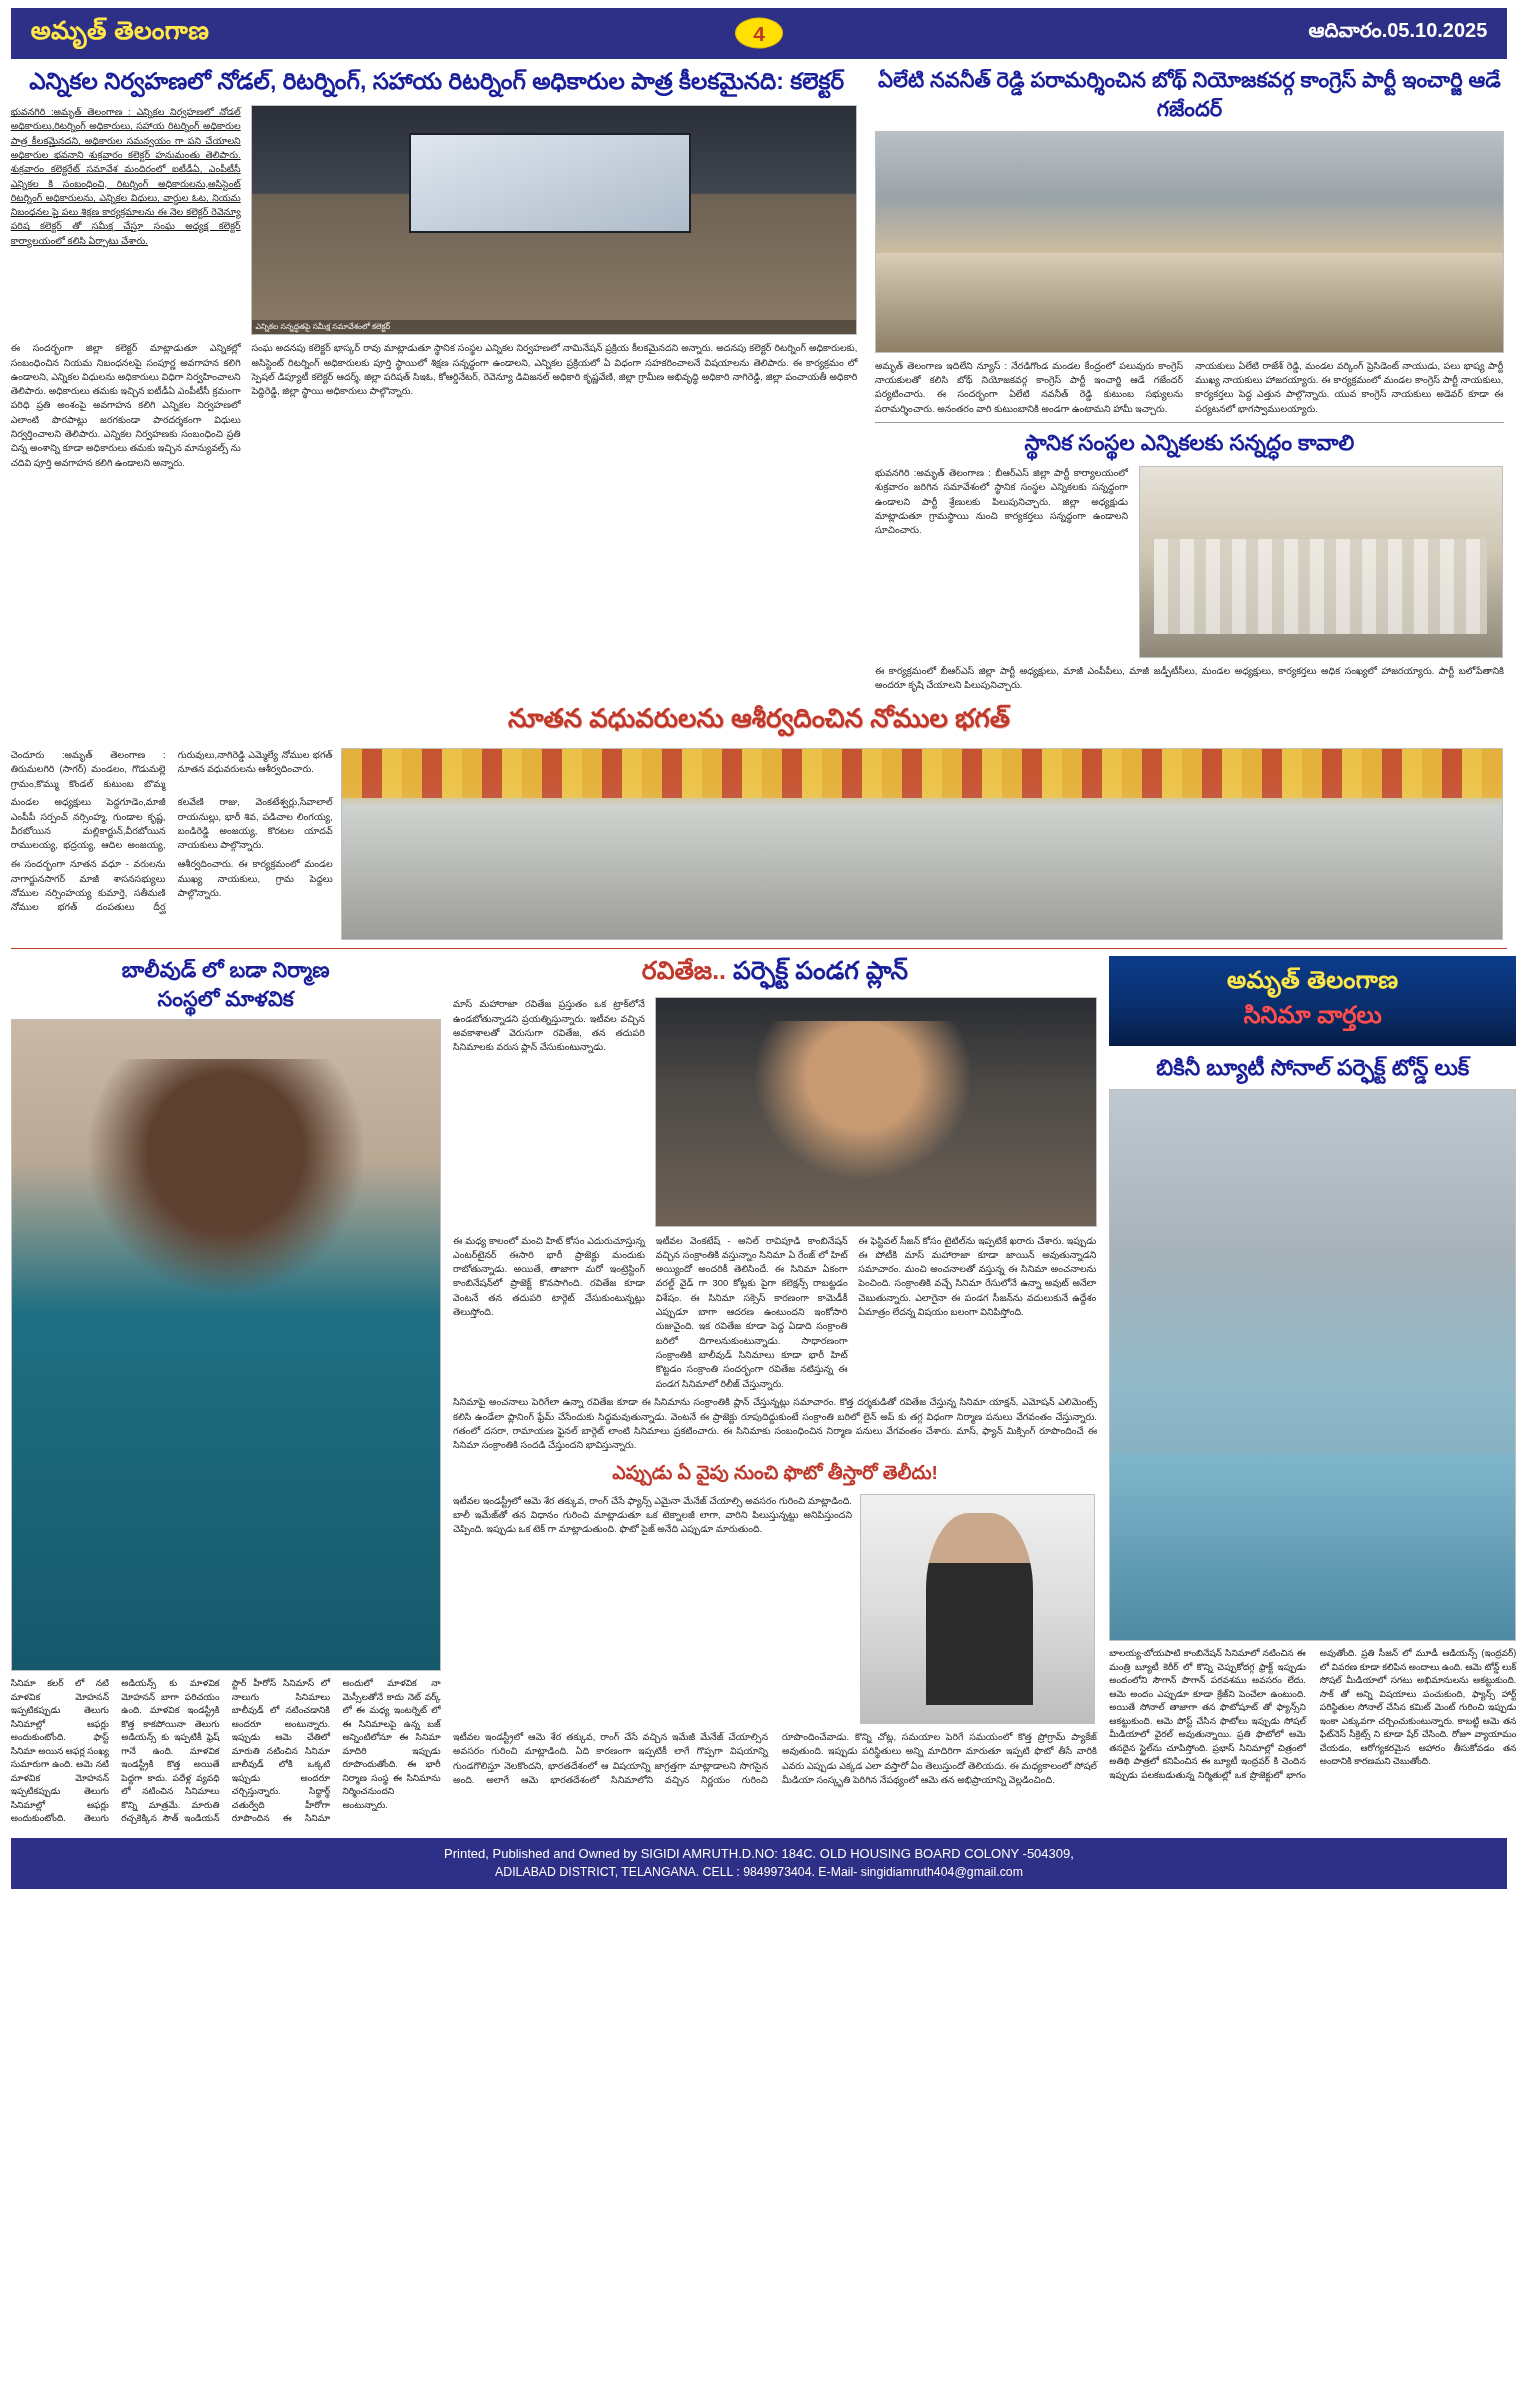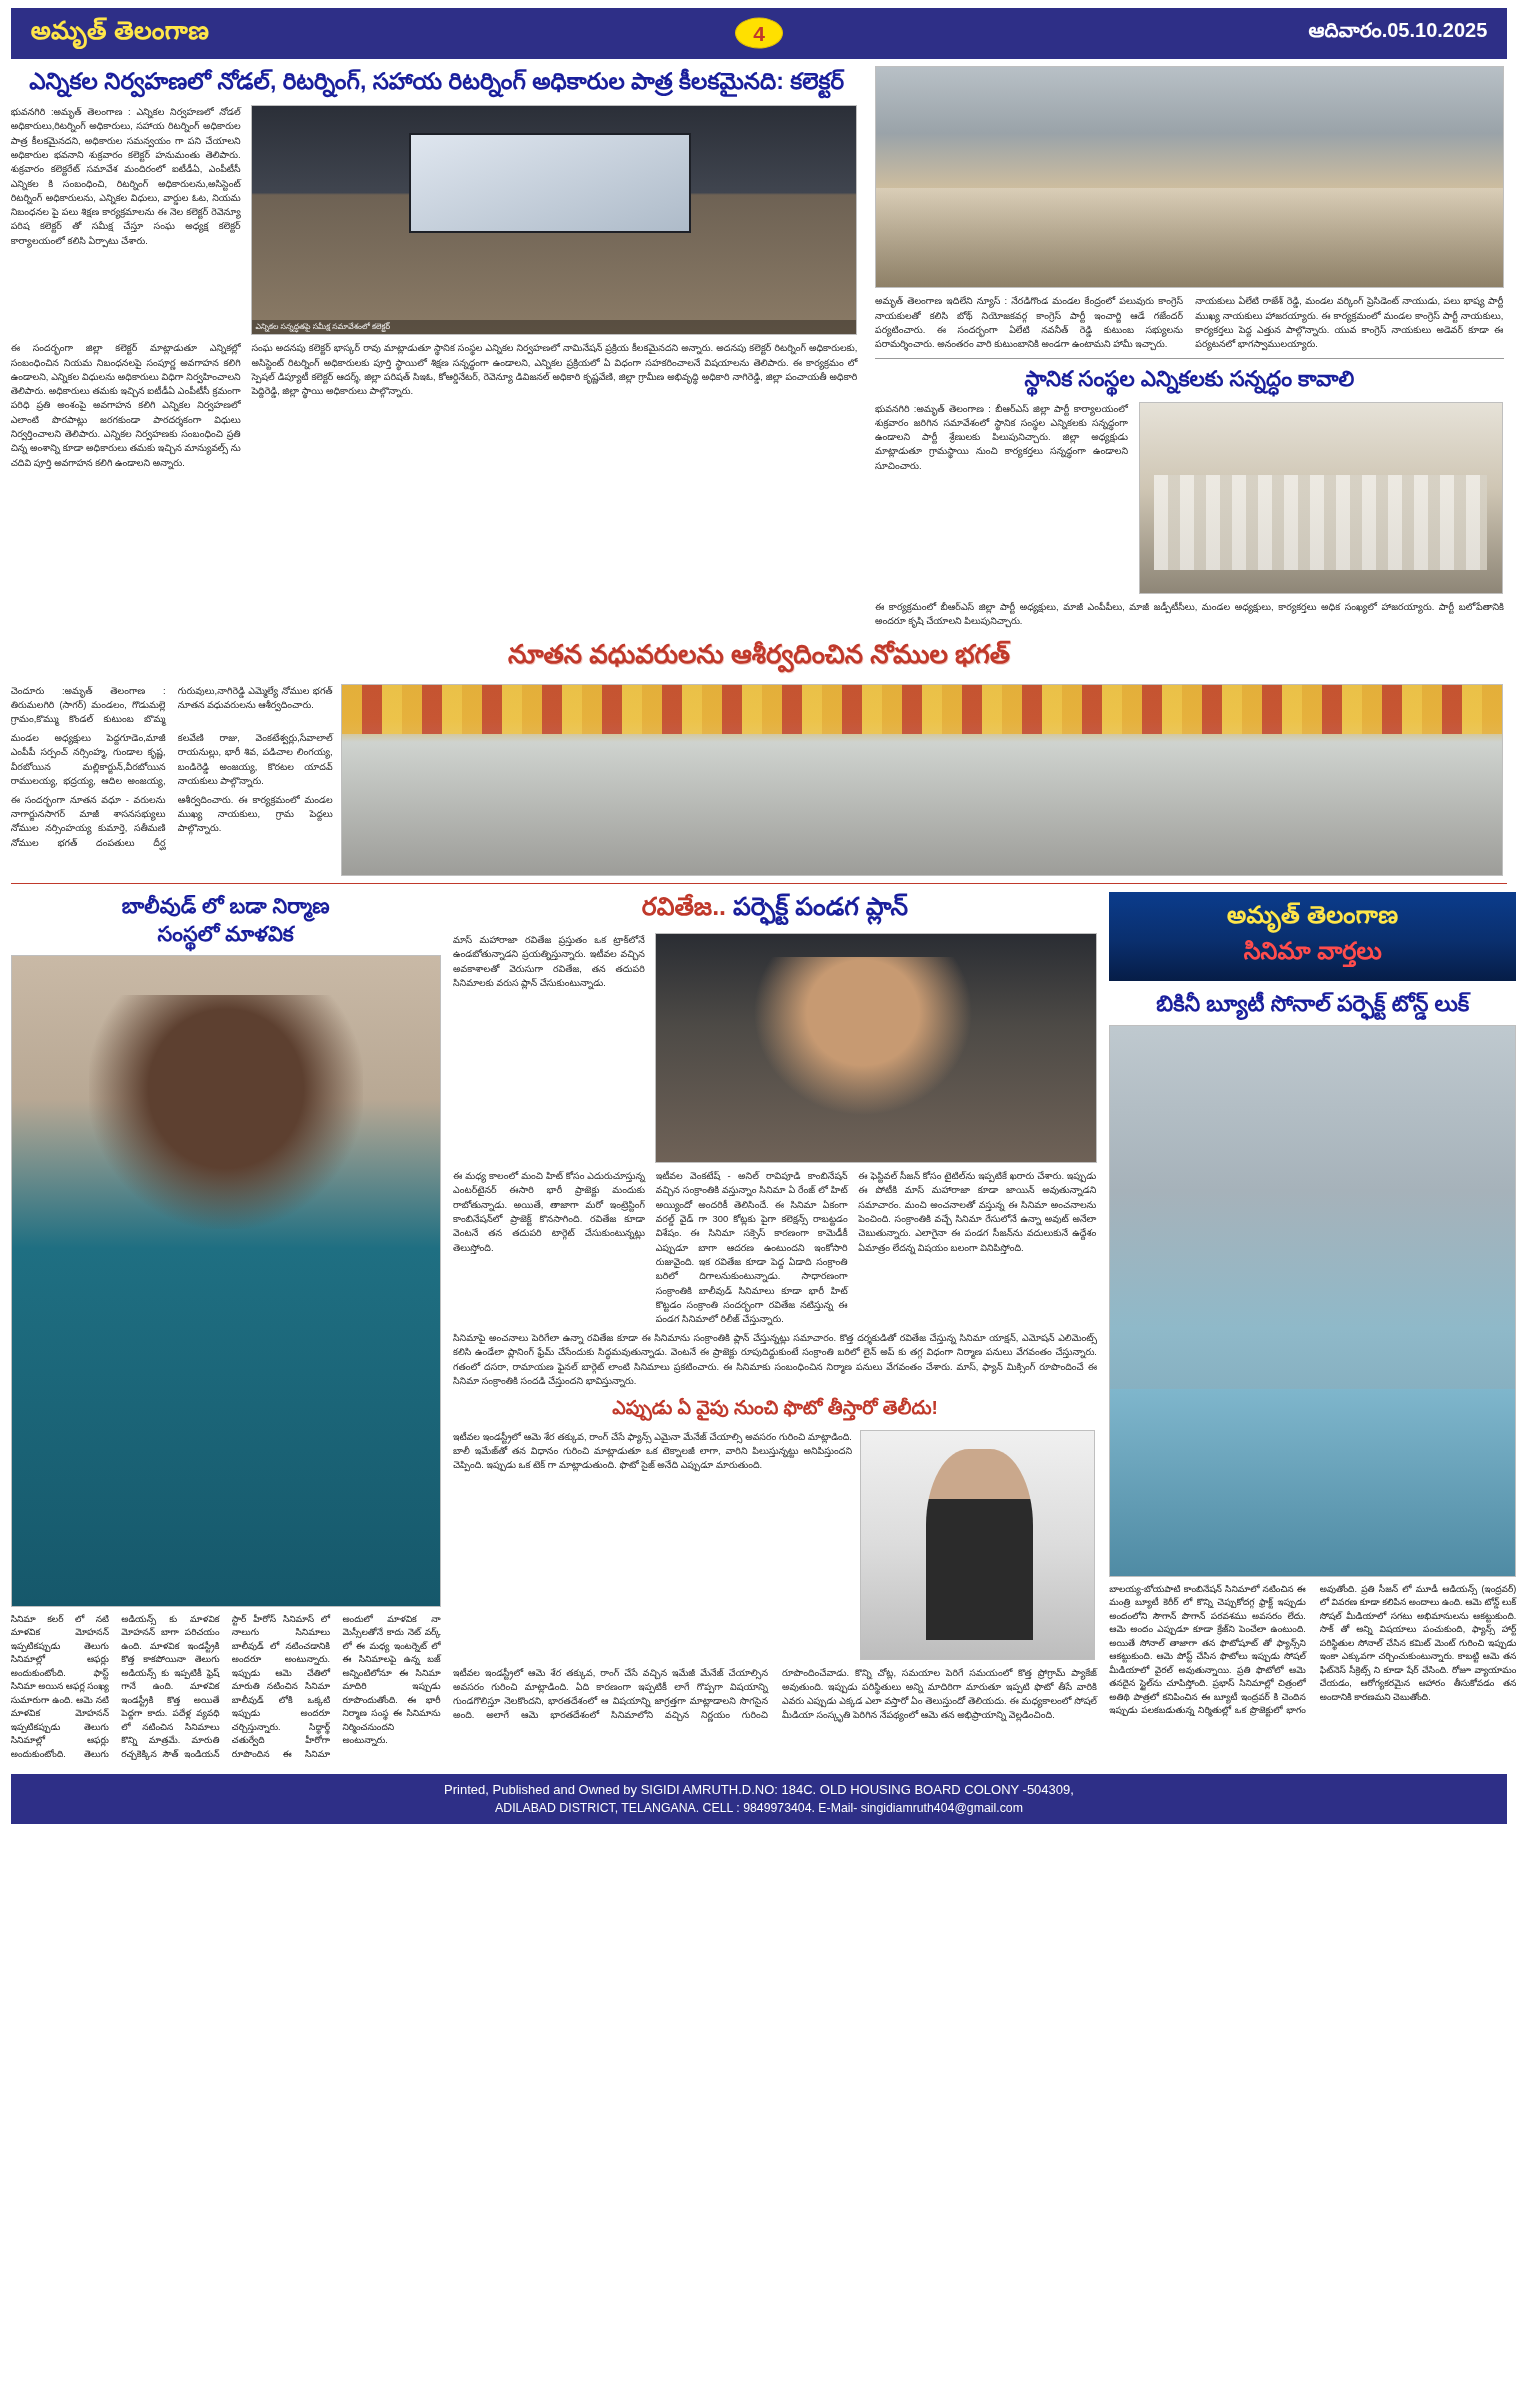--- a/index.html
+++ b/index.html
@@ -278,36 +278,37 @@
     <div class="mast-title tel">అమృత్ తెలంగాణ</div>
     <div class="page-badge">4</div>
     <div class="mast-date tel">ఆదివారం.05.10.2025</div>
   </div>
 
   <div class="top-section">
 
     <div class="left-top">
       <div class="headline hl-main tel">ఎన్నికల నిర్వహణలో నోడల్, రిటర్నింగ్, సహాయ రిటర్నింగ్ అధికారుల పాత్ర కీలకమైనది: కలెక్టర్</div>
 
-      <div style="display:flex; gap:10.7px;">
+      <div style="display:flex; gap:10.7px;text-decoration:underline;">
         <div class="body-col" style="width:230px;">భువనగిరి :అమృత్ తెలంగాణ : ఎన్నికల నిర్వహణలో నోడల్ అధికారులు,రిటర్నింగ్ అధికారులు, సహాయ రిటర్నింగ్ అధికారుల పాత్ర కీలకమైనదని, అధికారుల సమన్వయం గా పని చేయాలని అధికారుల భవనాని శుక్రవారం కలెక్టర్ హనుమంతు తెలిపారు. శుక్రవారం కలెక్టరేట్ సమావేశ మందిరంలో ఐటీడీఏ, ఎంపీటీసీ ఎన్నికల కి సంబంధించి, రిటర్నింగ్ అధికారులను,అసిస్టెంట్ రిటర్నింగ్ అధికారులను, ఎన్నికల విధులు, వార్డుల ఓట, నియమ నిబంధనల పై పలు శిక్షణ కార్యక్రమాలను ఈ నెల కలెక్టర్ రెవెన్యూ పరిష కలెక్టర్ తో సమీక్ష చేస్తూ సంఘ అధ్యక్ష కలెక్టర్ కార్యాలయంలో కలిసి ఏర్పాటు చేశారు.</div>
         <div class="photo ph-meeting" style="width:606px;height:230px;">
           <div class="cap">ఎన్నికల సన్నద్ధతపై సమీక్ష సమావేశంలో కలెక్టర్</div>
         </div>
       </div>
 
       <div style="display:flex; gap:10.7px; margin-top:6.1px;">
         <div class="body-col" style="width:230px;">ఈ సందర్భంగా జిల్లా కలెక్టర్ మాట్లాడుతూ ఎన్నికల్లో సంబంధించిన నియమ నిబంధనలపై సంపూర్ణ అవగాహన కలిగి ఉండాలని, ఎన్నికల విధులను అధికారులు విధిగా నిర్వహించాలని తెలిపారు. అధికారులు తమకు ఇచ్చిన ఐటీడీఏ ఎంపీటీసీ క్రమంగా పరిధి ప్రతి అంశంపై అవగాహన కలిగి ఎన్నికల నిర్వహణలో ఎలాంటి పొరపాట్లు జరగకుండా పారదర్శకంగా విధులు నిర్వర్తించాలని తెలిపారు. ఎన్నికల నిర్వహణకు సంబంధించి ప్రతి చిన్న అంశాన్ని కూడా అధికారులు తమకు ఇచ్చిన మాన్యువల్స్ ను చదివి పూర్తి అవగాహన కలిగి ఉండాలని అన్నారు.</div>
         <div class="body-col" style="width:606px;">సంఘ అదనపు కలెక్టర్ భాస్కర్ రావు మాట్లాడుతూ స్థానిక సంస్థల ఎన్నికల నిర్వహణలో నామినేషన్ ప్రక్రియ కీలకమైనదని అన్నారు. అదనపు కలెక్టర్ రిటర్నింగ్ అధికారులకు, అసిస్టెంట్ రిటర్నింగ్ అధికారులకు పూర్తి స్థాయిలో శిక్షణ సన్నద్ధంగా ఉండాలని, ఎన్నికల ప్రక్రియలో ఏ విధంగా సహకరించాలనే విషయాలను తెలిపారు. ఈ కార్యక్రమం లో స్పెషల్ డిప్యూటీ కలెక్టర్ ఆదర్శ్, జిల్లా పరిషత్ సిఇఓ, కోఆర్డినేటర్, రెవెన్యూ డివిజనల్ అధికారి కృష్ణవేణి, జిల్లా గ్రామీణ అభివృద్ధి అధికారి నాగిరెడ్డి, జిల్లా పంచాయతీ అధికారి పెద్దిరెడ్డి, జిల్లా స్థాయి అధికారులు పాల్గొన్నారు.</div>
       </div>
     </div>
 
     <div class="right-top">
 
       <div>
+        <div class="headline hl-main-right tel">ఏలేటి నవనీత్ రెడ్డి పరామర్శించిన బోథ్ నియోజకవర్గ కాంగ్రెస్ పార్టీ ఇంచార్జి ఆడే గజేందర్</div>
         <div class="photo ph-village" style="width:629px;height:222px;"></div>
         <div style="display:flex; gap:12.3px; margin-top:6.1px;">
           <div class="body-col" style="width:308px;">అమృత్ తెలంగాణ ఇదిలేని న్యూస్ : నేరడిగొండ మండల కేంద్రంలో పలువురు కాంగ్రెస్ నాయకులతో కలిసి బోథ్ నియోజకవర్గ కాంగ్రెస్ పార్టీ ఇంచార్జి ఆడే గజేందర్ పర్యటించారు. ఈ సందర్భంగా ఏలేటి నవనీత్ రెడ్డి కుటుంబ సభ్యులను పరామర్శించారు. అనంతరం వారి కుటుంబానికి అండగా ఉంటామని హామీ ఇచ్చారు.</div>
           <div class="body-col" style="width:308px;">నాయకులు ఏలేటి రాజేశ్ రెడ్డి, మండల వర్కింగ్ ప్రెసిడెంట్ నాయుడు, పలు భాష్య పార్టీ ముఖ్య నాయకులు హాజరయ్యారు. ఈ కార్యక్రమంలో మండల కాంగ్రెస్ పార్టీ నాయకులు, కార్యకర్తలు పెద్ద ఎత్తున పాల్గొన్నారు. యువ కాంగ్రెస్ నాయకులు అడెవర్ కూడా ఈ పర్యటనలో భాగస్వాములయ్యారు.</div>
         </div>
       </div>
 
       <hr class="hr-thin">
 
       <div>

